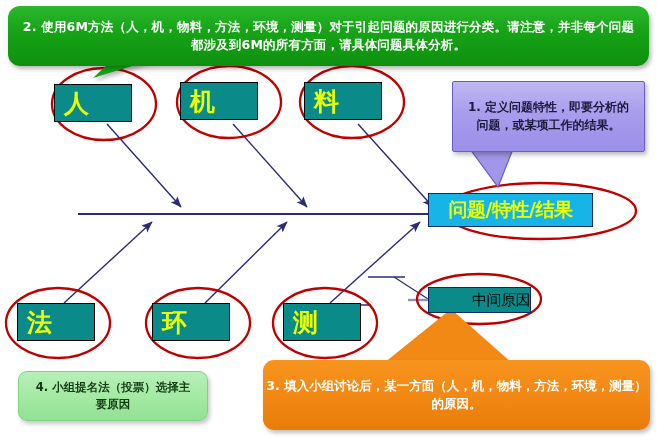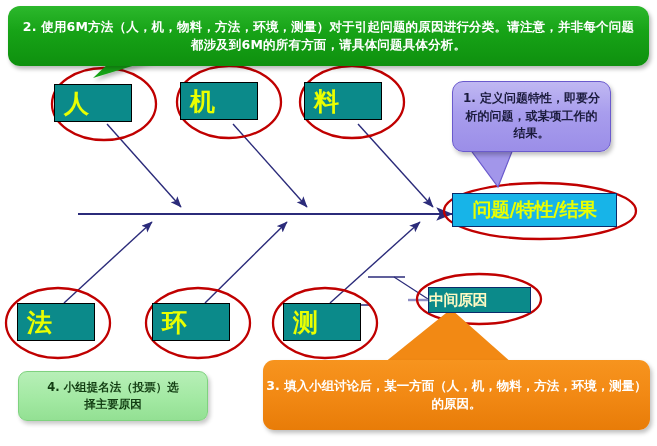--- a/index.html
+++ b/index.html
@@ -49,23 +49,23 @@
     box-shadow: 2px 3px 4px rgba(0,0,0,0.28);
     font-size: 12.5px;
     padding: 4px 12px;
     letter-spacing: 0.2px;
   }
 
   
   #note-purple {
     left: 452px;
     top: 81px;
-    width: 159px;
+    width: 193px;
     height: 71px;
-    border-radius: 11px;
+    border-radius: 2px;
     background: linear-gradient(to bottom, #c0b8f2 0%, #a89ded 45%, #9b8ee8 100%);
     border: 1.5px solid #6a5acd;
     box-shadow: 2px 3px 4px rgba(0,0,0,0.25);
     color: #1a1a3c;
     font-size: 12px;
     font-weight: bold;
     padding: 3px 9px;
   }
 
   
@@ -73,21 +73,21 @@
     left: 18px;
     top: 371px;
     width: 190px;
     height: 50px;
     border-radius: 9px;
     background: linear-gradient(to bottom, #b7efb7 0%, #a3e9a3 55%, #93e093 100%);
     border: 1px solid #7fd27f;
     box-shadow: 2px 3px 4px rgba(0,0,0,0.22);
     color: #123d12;
     font-size: 11.5px;
-    padding: 2px 23px;
+    padding: 2px 12px;
   }
 
   
   #note-orange {
     left: 263px;
     top: 360px;
     width: 387px;
     height: 70px;
     border-radius: 11px;
     background: linear-gradient(to bottom, #f7941e 0%, #f28914 50%, #e87c08 100%);
@@ -110,21 +110,21 @@
     font-size: 25px;
     font-weight: bold;
     font-family: "DejaVu Serif", "Liberation Serif", serif;
     line-height: 1;
     z-index: 4;
   }
 
   
   #box-result {
     position: absolute;
-    left: 452px;
+    left: 428px;
     top: 193px;
     width: 165px;
     height: 34px;
     box-sizing: border-box;
     background: #17b4e8;
     border: 1.5px solid #0a2a6a;
     color: #eaff00;
     display: flex;
     align-items: center;
     justify-content: center;
@@ -138,26 +138,26 @@
   
   #box-mid {
     position: absolute;
     left: 428px;
     top: 287px;
     width: 103px;
     height: 26px;
     box-sizing: border-box;
     background: #0b8a8a;
     border: 1.5px solid #0a2a6a;
-    color: #fef9c3;
-    display: flex;
-    align-items: center;
-    justify-content: flex-start;
+    color: #000000;
+    display: flex;
+    align-items: center;
+    justify-content: flex-end;
     font-size: 15px;
-    font-weight: bold;
+    font-weight: normal;
     z-index: 5;
     letter-spacing: -0.5px;
   }
 </style>
 </head>
 <body>
 
 <div id="stage">
 
   <svg id="svg-layer" viewBox="0 0 657 446" xmlns="http://www.w3.org/2000/svg">

